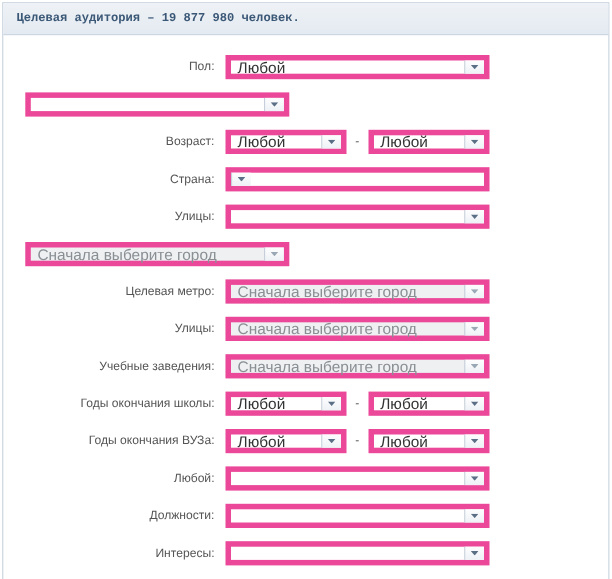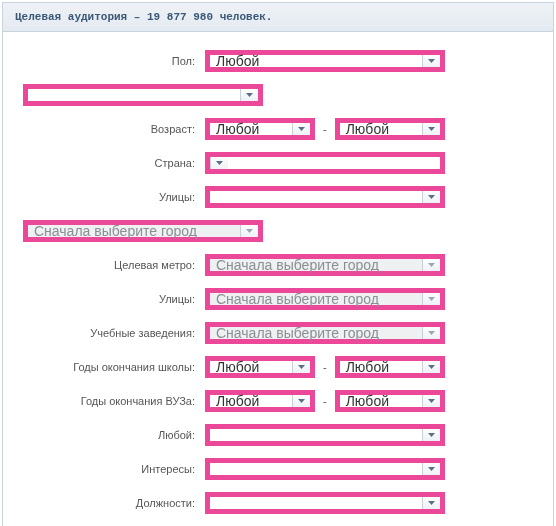--- a/index.html
+++ b/index.html
@@ -275,35 +275,35 @@
           <span class="arrow">
               <svg width="7" height="4" viewBox="0 0 7 4">
                 <path d="M0 0 L3.5 4 L7 0 Z" fill="#5a6f85"></path>
               </svg>
             </span>
         </div>
       </div>
     </div>
 
     <div class="row">
+      <div class="label">Должности:</div>
+      <div class="controls">
+        <div class="select w-wide">
+          <span class="value"></span>
+          <span class="arrow">
+              <svg width="7" height="4" viewBox="0 0 7 4">
+                <path d="M0 0 L3.5 4 L7 0 Z" fill="#5a6f85"></path>
+              </svg>
+            </span>
+        </div>
+      </div>
+    </div>
+
+    <div class="row">
       <div class="label">Интересы:</div>
-      <div class="controls">
-        <div class="select w-wide">
-          <span class="value"></span>
-          <span class="arrow">
-              <svg width="7" height="4" viewBox="0 0 7 4">
-                <path d="M0 0 L3.5 4 L7 0 Z" fill="#5a6f85"></path>
-              </svg>
-            </span>
-        </div>
-      </div>
-    </div>
-
-    <div class="row">
-      <div class="label">Должности:</div>
       <div class="controls">
         <div class="select w-wide">
           <span class="value"></span>
           <span class="arrow">
               <svg width="7" height="4" viewBox="0 0 7 4">
                 <path d="M0 0 L3.5 4 L7 0 Z" fill="#5a6f85"></path>
               </svg>
             </span>
         </div>
       </div>

